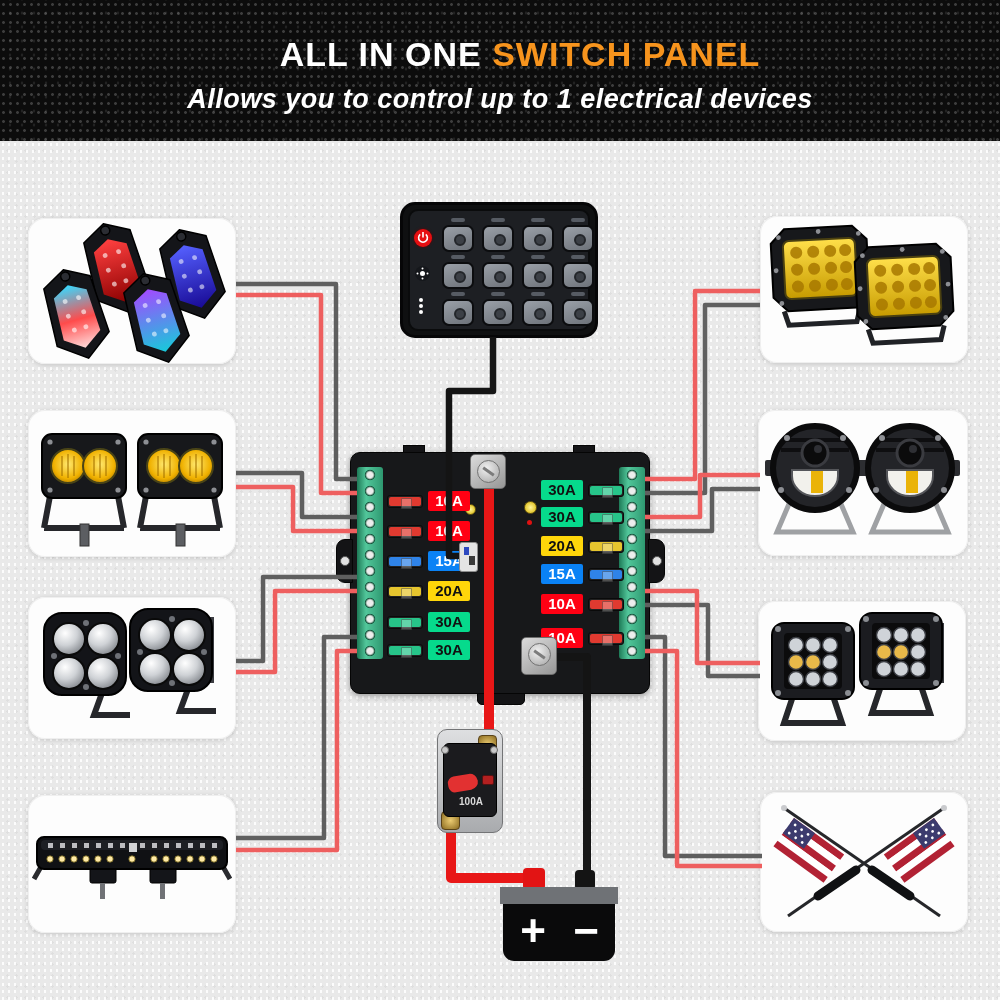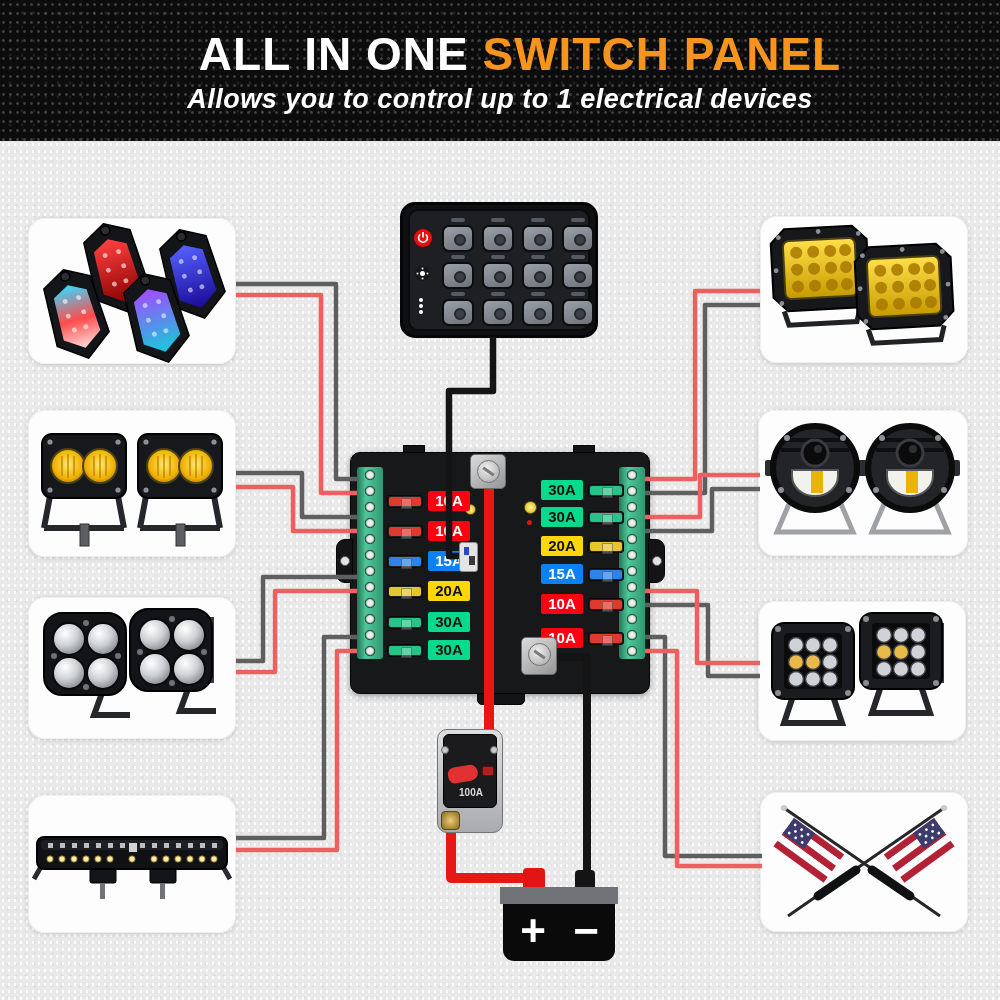--- a/index.html
+++ b/index.html
@@ -5,21 +5,21 @@
   html,body{margin:0;padding:0;background:#555;}
   .stage{position:relative;width:1000px;height:1000px;overflow:hidden;
          font-family:"Liberation Sans",sans-serif;background:#e9e9e9;margin:0 auto;}
   
   header{position:absolute;left:0;top:0;width:1000px;height:141px;background:#0c0c0c;
     background-image:
       radial-gradient(rgba(255,255,255,.20) 1px, transparent 1.5px),
       radial-gradient(rgba(255,255,255,.09) 1px, transparent 1.6px);
     background-size:7px 9px,12px 14px;background-position:0 0,4px 6px;
     text-align:center;color:#fff;z-index:5;}
-  header h1{margin:0;padding-top:30px;font-size:46px;line-height:48px;font-weight:800;
+  header h1{margin:0;padding-top:30px;font-size:34px;line-height:48px;font-weight:800;
     letter-spacing:1px;white-space:pre;padding-left:40px;}
   header h1 .accent{color:#F7941D;}
   header p{margin:6px 0 0 0;font-size:27px;font-style:italic;font-weight:600;letter-spacing:.5px;}
   
   main{position:absolute;left:0;top:141px;width:1000px;height:859px;background:#e9e9e9;
     background-image:
       radial-gradient(rgba(255,255,255,.85) 1px, transparent 1.3px),
       radial-gradient(rgba(0,0,0,.045) 1px, transparent 1.3px);
     background-size:6px 7px,9px 11px;background-position:0 0,3px 4px;}
   main *{position:absolute;box-sizing:border-box;}
@@ -75,21 +75,21 @@
     border:1px solid #6d6d6d;border-radius:5px;}
   .splate i{left:6px;top:5px;width:23px;height:23px;border-radius:50%;
     background:radial-gradient(circle at 40% 35%,#f1f1f1,#a3a3a3);border:1px solid #737373;}
   .splate i::after{content:"";position:absolute;left:4px;top:9px;width:13px;height:3px;background:#7c7c7c;transform:rotate(35deg);}
   .connector{left:459px;top:401px;width:19px;height:30px;background:#e4e4e4;border:1px solid #8d8d8d;border-radius:3px;}
   .connector::before{content:"";position:absolute;left:4px;top:4px;width:5px;height:8px;background:#2d49c0;}
   .connector::after{content:"";position:absolute;left:9px;top:13px;width:6px;height:9px;background:#3a3a3a;}
   
   .breaker{left:437px;top:588px;width:66px;height:104px;border-radius:10px;
     background:linear-gradient(#dedfe1,#a9abae);border:1px solid #737476;}
-  .breaker .body{left:5px;top:4px;width:54px;height:74px;background:#1b1b1e;border-radius:6px;border:1px solid #000;}
+  .breaker .body{left:5px;top:13px;width:54px;height:74px;background:#1b1b1e;border-radius:6px;border:1px solid #000;}
   .breaker .lever{left:4px;top:31px;width:30px;height:16px;background:#e23131;border-radius:9px 11px 11px 9px;transform:rotate(-10deg);}
   .breaker .reset{left:38px;top:31px;width:12px;height:10px;background:#b32020;border:1px solid #511;border-radius:2px;}
   .breaker .amp{left:0;top:52px;width:54px;text-align:center;color:#d9d9d9;font-size:10px;font-weight:700;}
   .breaker .scr1{left:3px;top:16px;width:8px;height:8px;border-radius:50%;background:#c9c9c9;border:1px solid #666;}
   .breaker .scr2{left:52px;top:16px;width:8px;height:8px;border-radius:50%;background:#c9c9c9;border:1px solid #666;}
   .nut{width:19px;height:19px;border-radius:4px;background:radial-gradient(#eccc72,#8a6a1f);border:1px solid #59431a;}
   
   .battery{left:500px;top:727px;width:118px;height:94px;}
   .battery .term-pos{left:23px;top:0;width:22px;height:22px;background:#e21414;border-radius:4px;}
   .battery .term-neg{left:75px;top:2px;width:20px;height:20px;background:#141414;border-radius:4px;}

